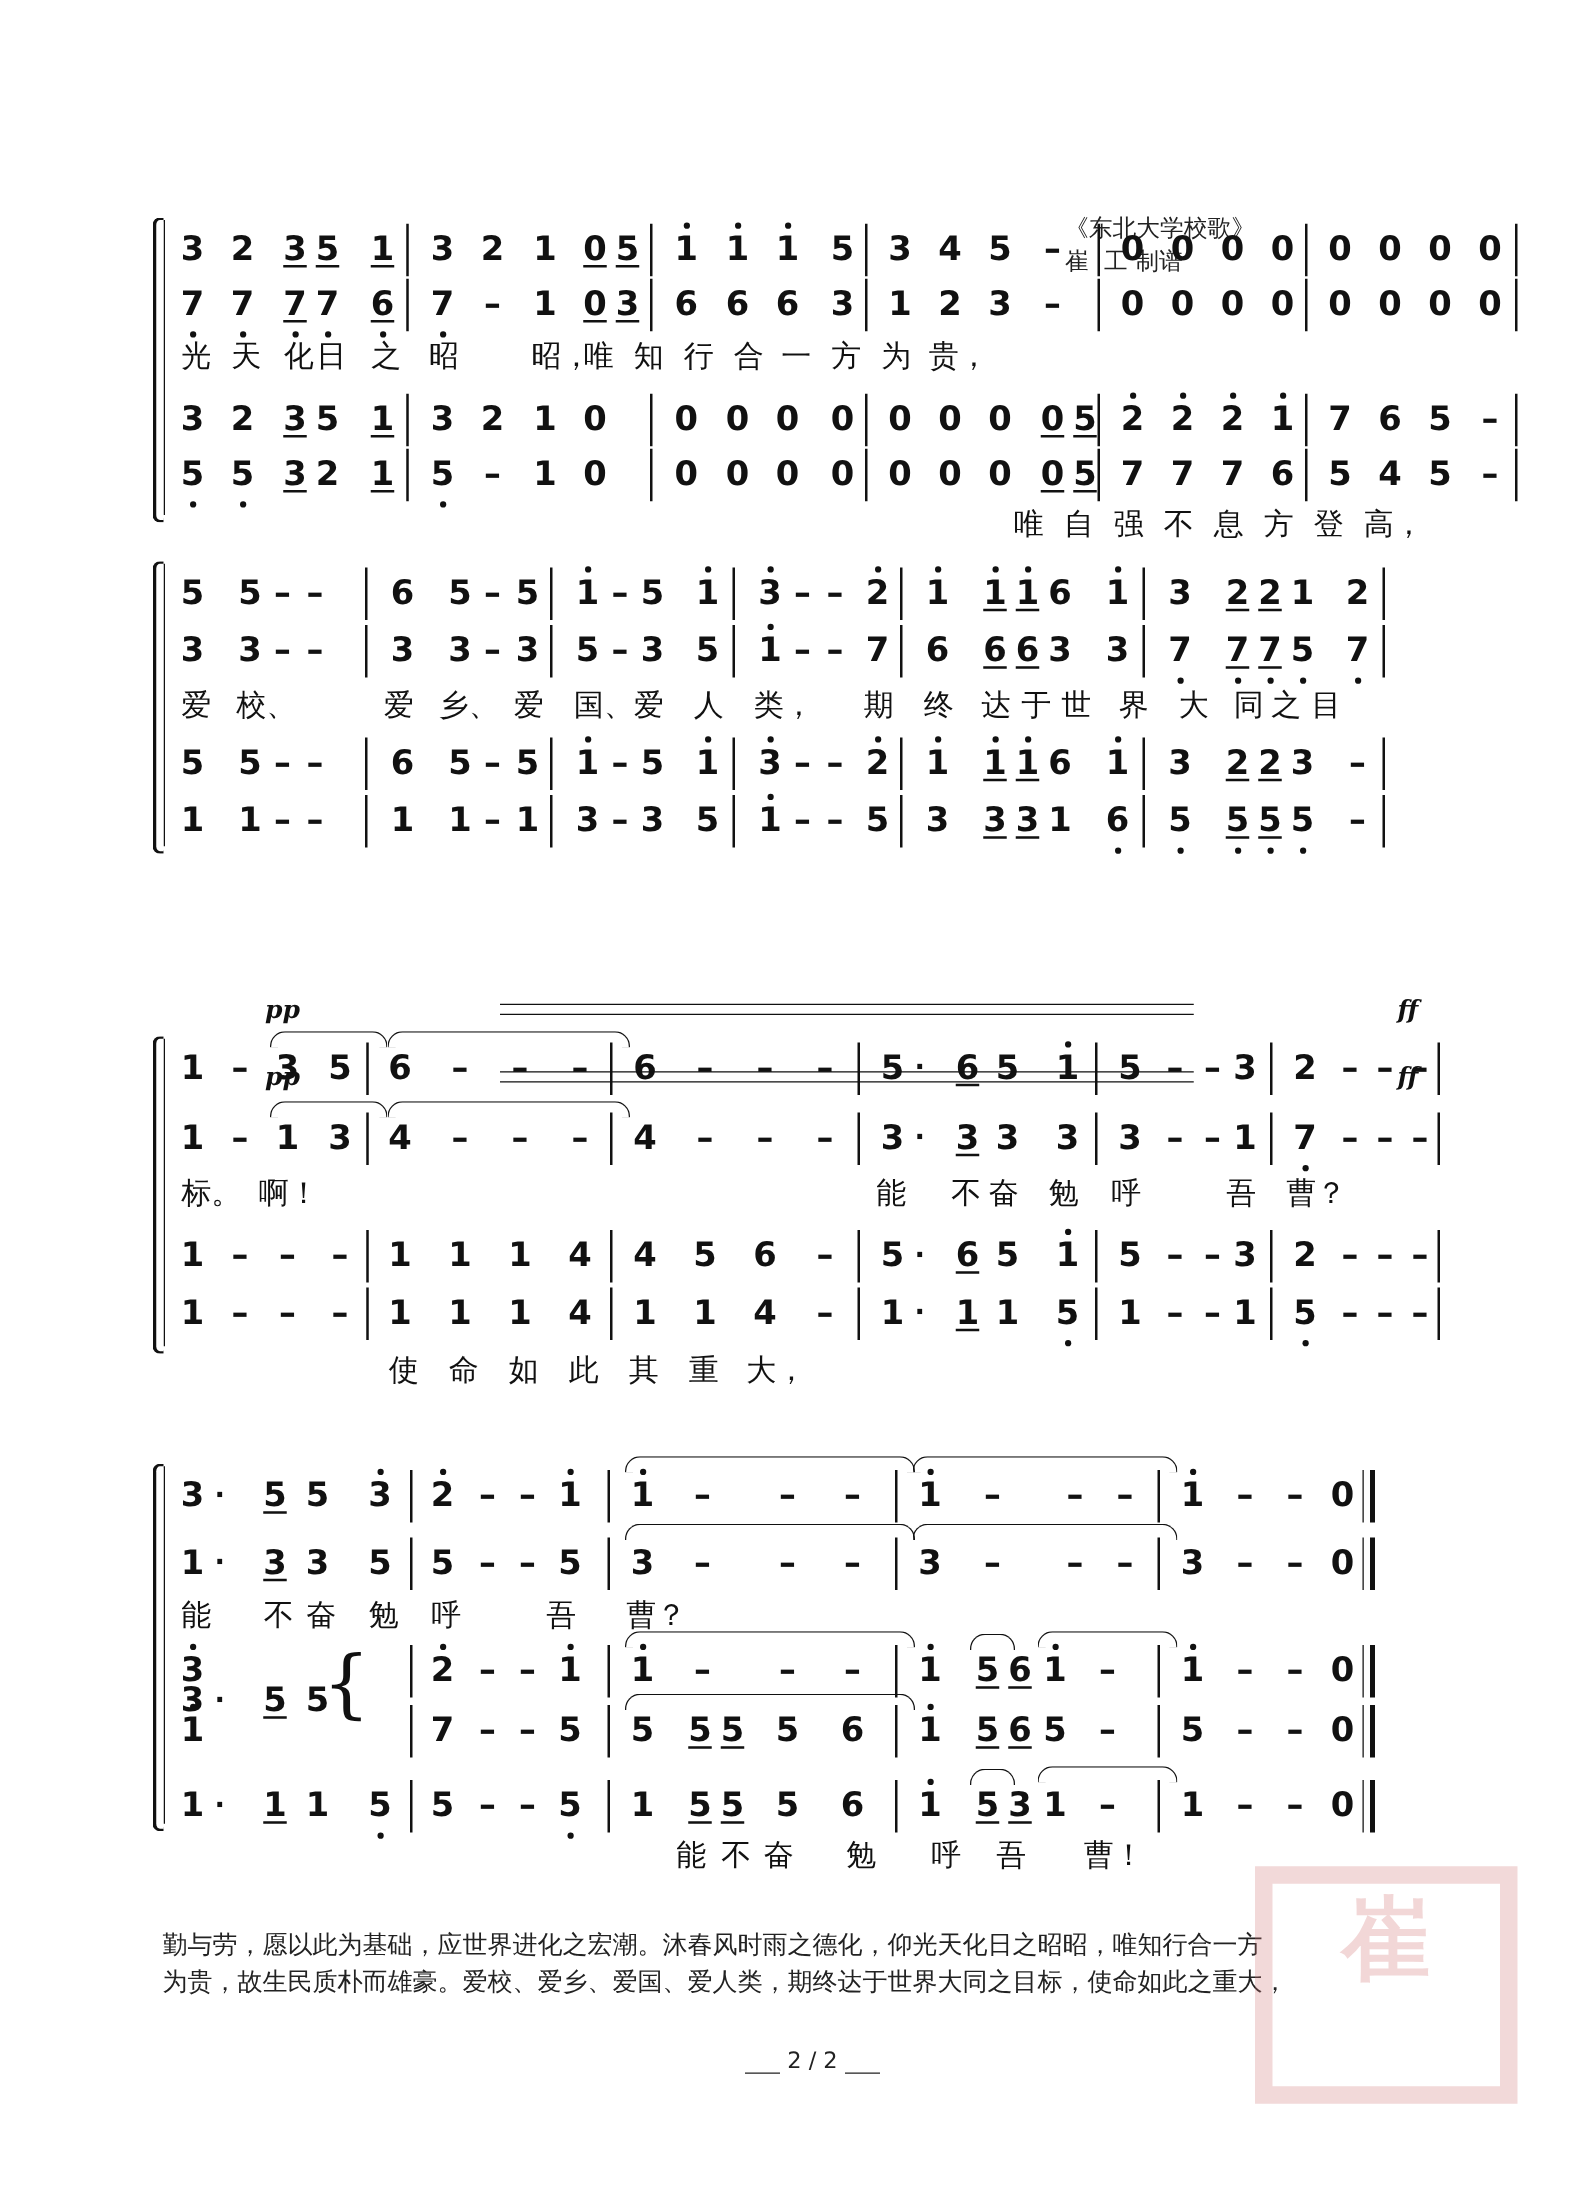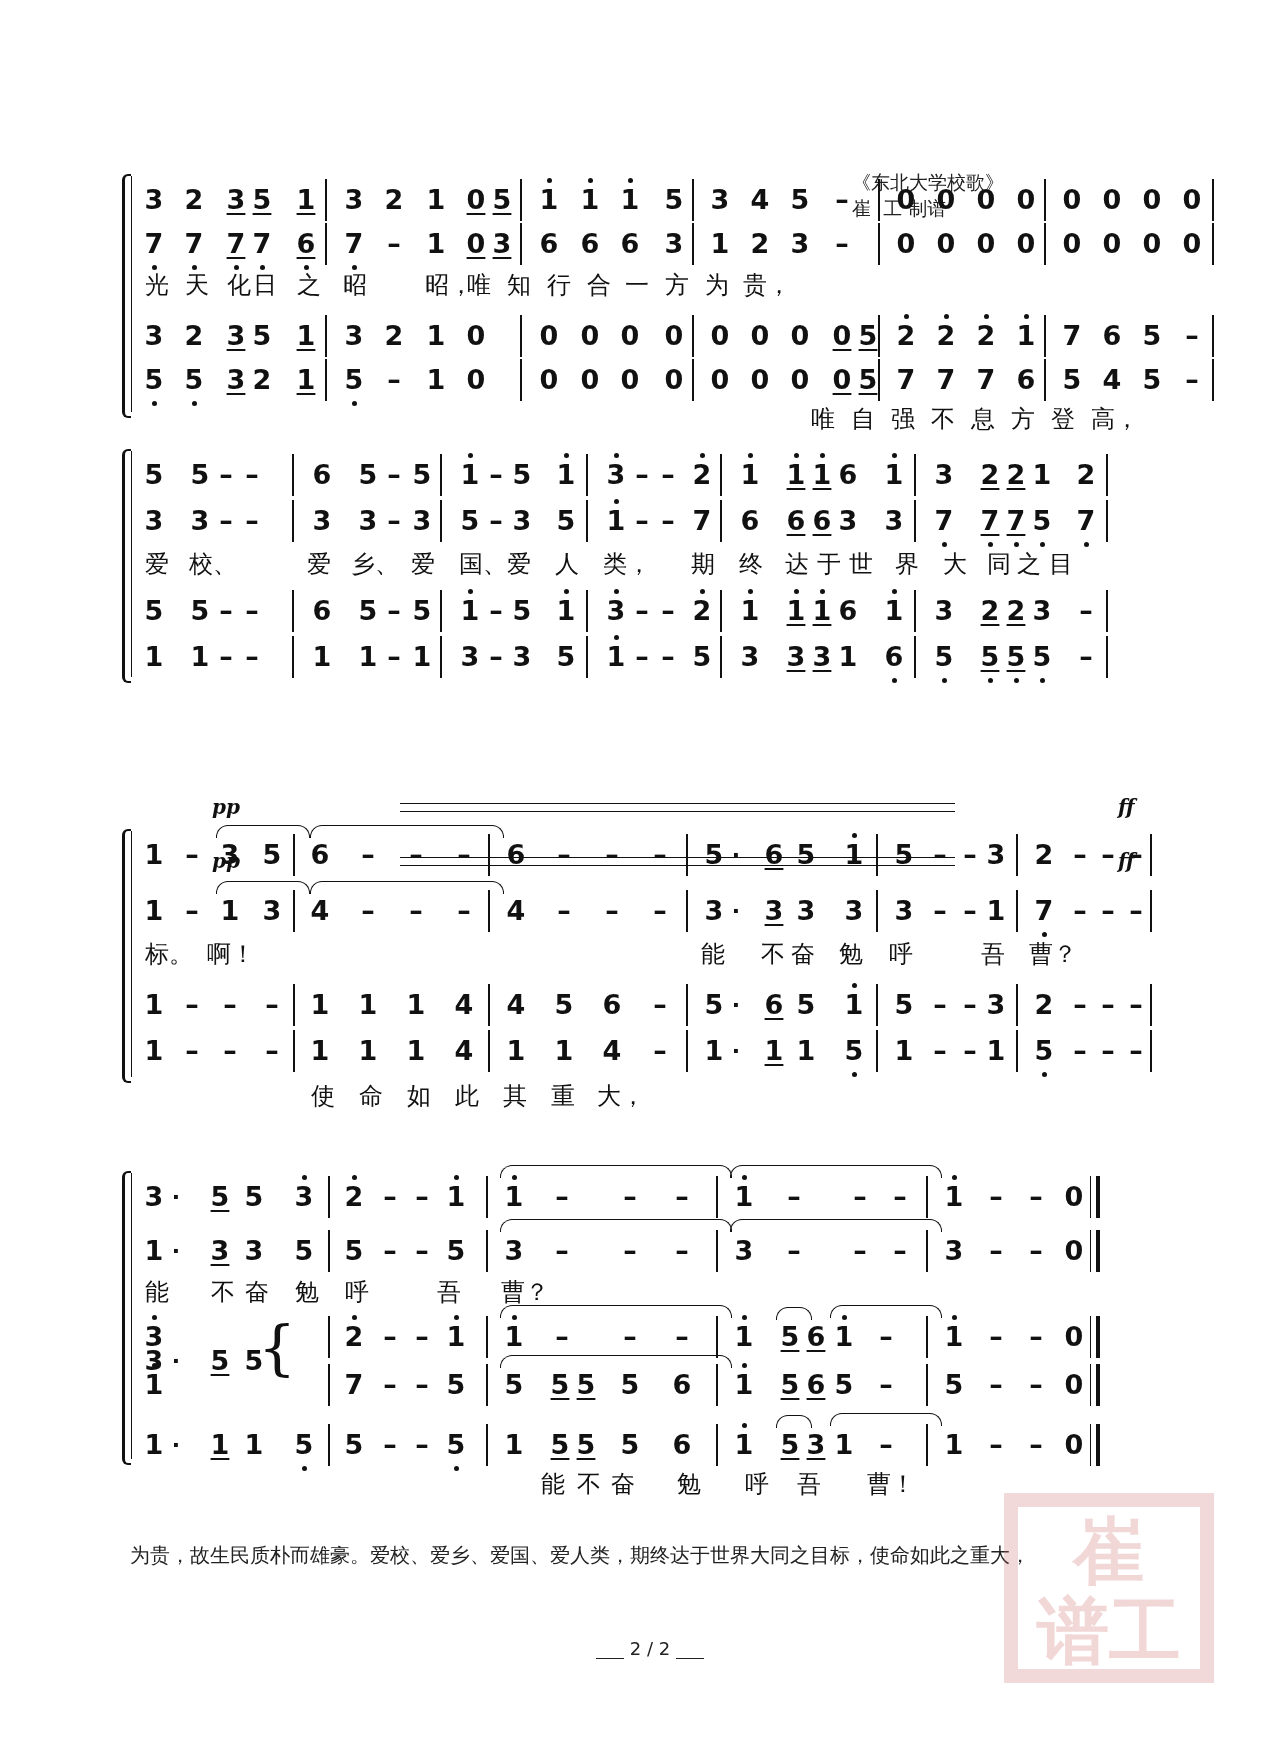--- a/index.html
+++ b/index.html
@@ -717,25 +717,25 @@
         <span class="lyr" style="left: 466px; width: auto;">奋</span>
         <span class="lyr" style="left: 532px; width: auto;">勉</span>
         <span class="lyr" style="left: 600px; width: auto;">呼</span>
         <span class="lyr" style="left: 652px; width: auto;">吾</span>
         <span class="lyr" style="left: 722px; width: auto;">曹！</span>
       </div>
     </div>
   </div>
 
 <div class="poem">
+  <p>勤与劳，愿以此为基础，应世界进化之宏潮。沐春风时雨之德化，仰光天化日之昭昭，唯知行合一方</p>
   <p>为贵，故生民质朴而雄豪。爱校、爱乡、爱国、爱人类，期终达于世界大同之目标，使命如此之重大，</p>
 </div>
 
 <div class="pagenum">
   <span class="line"></span>
   <span>2 / 2</span>
   <span class="line"></span>
 </div>
 
 <div class="stamp">
   <div>崔</div>
-  <div>谱工</div>
 </div>
 
 </body></html>

